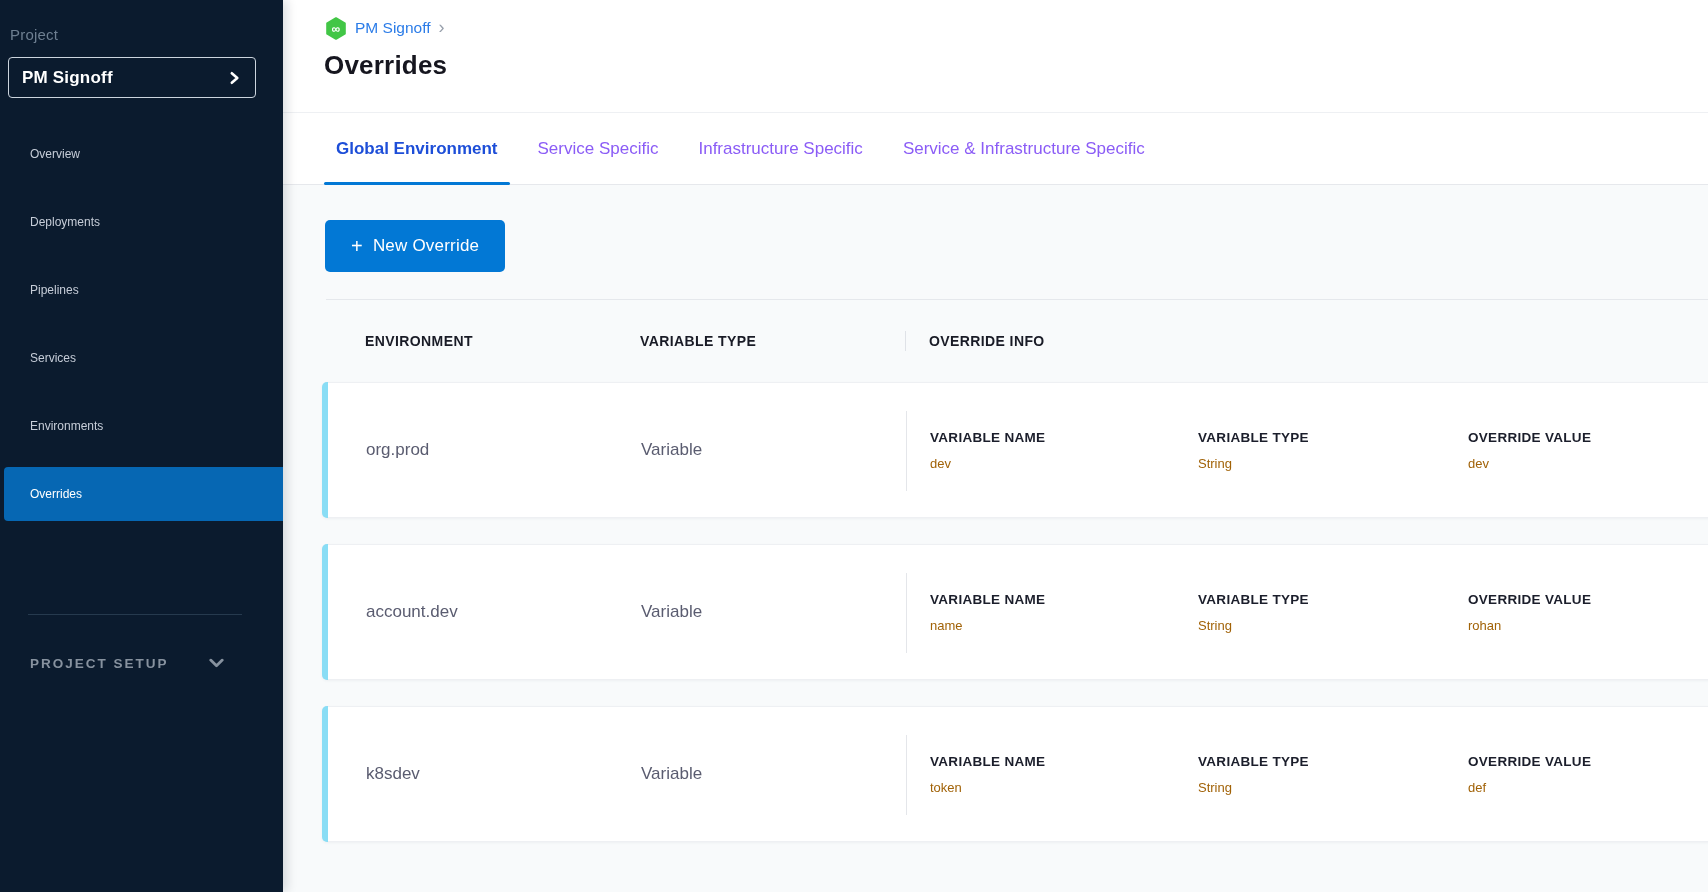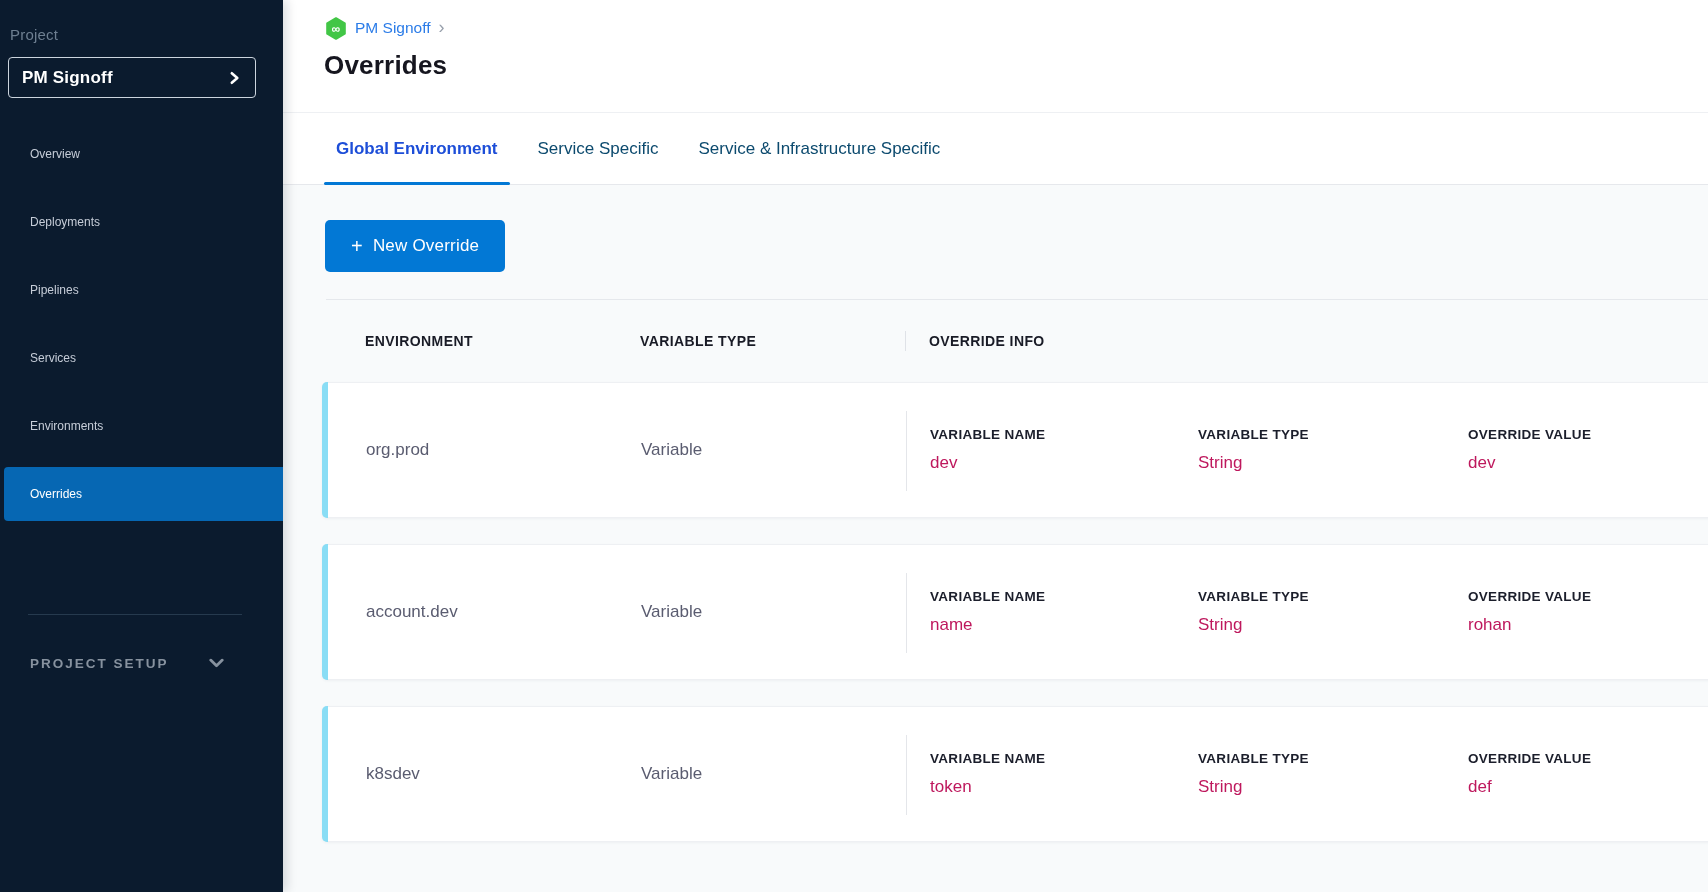--- a/index.html
+++ b/index.html
@@ -66,21 +66,21 @@
     position:absolute; left:41px; top:50px;
     font-size:26px; font-weight:700; color:#16161f; letter-spacing:0.2px;
   }
 
   .tabbar {
     height:73px; background:#ffffff;
     border-top:1px solid #eef0f3; border-bottom:1px solid #e6e8ec;
     display:flex; align-items:center; gap:40px; padding-left:53px;
   }
   .tab { position:relative; height:100%; display:flex; align-items:center;
-         font-size:17px; color:#0c4a6e; cursor:pointer; }
+         font-size:17px; color:#8b5cf6; cursor:pointer; }
   .tab.active { color:#1d4ed8; font-weight:700; }
   .tab.active::after {
     content:""; position:absolute; left:-12px; right:-12px; bottom:-1px;
     height:3px; background:#0278d5; border-radius:2px;
   }
 
   .content { position:relative; height:707px; background:#f8fafb; overflow:hidden; }
 
   .btn-primary {
     display:flex; align-items:center; gap:10px;
@@ -123,21 +123,21 @@
   .info-divider {
     position:absolute; left:583px; top:28px; height:80px; width:1px; background:#e4e6ea;
   }
   .cell-info { position:absolute; left:607px; top:0; bottom:0;
                display:flex; align-items:center; }
   .info-grid { display:grid; grid-template-columns:268px 270px auto; }
   .info-col .info-label {
     font-size:13.5px; font-weight:700; color:#1b1e2b; letter-spacing:0.3px;
     margin-bottom:11px;
   }
-  .info-col .info-value { font-size:17px; color:#be185d; }
+  .info-col .info-value { font-size:13px; color:#a16207; }
 </style>
 </head>
 <body>
 
 <aside class="sidebar">
   <div class="project-label">Project</div>
 
   <div class="project-selector">
     <span class="proj-name">PM Signoff</span>
     <span style="display:flex;">
@@ -195,20 +195,23 @@
   </div>
 
   <div class="tabbar">
     <div class="tab active">
       <span>Global Environment</span>
     </div>
     <div class="tab">
       <span>Service Specific</span>
     </div>
     <div class="tab">
+      <span>Infrastructure Specific</span>
+    </div>
+    <div class="tab">
       <span>Service &amp; Infrastructure Specific</span>
     </div>
   </div>
 
   <div class="content">
 
     <button class="btn-primary">
       <span class="plus">+</span>
       <span>New Override</span>
     </button>

